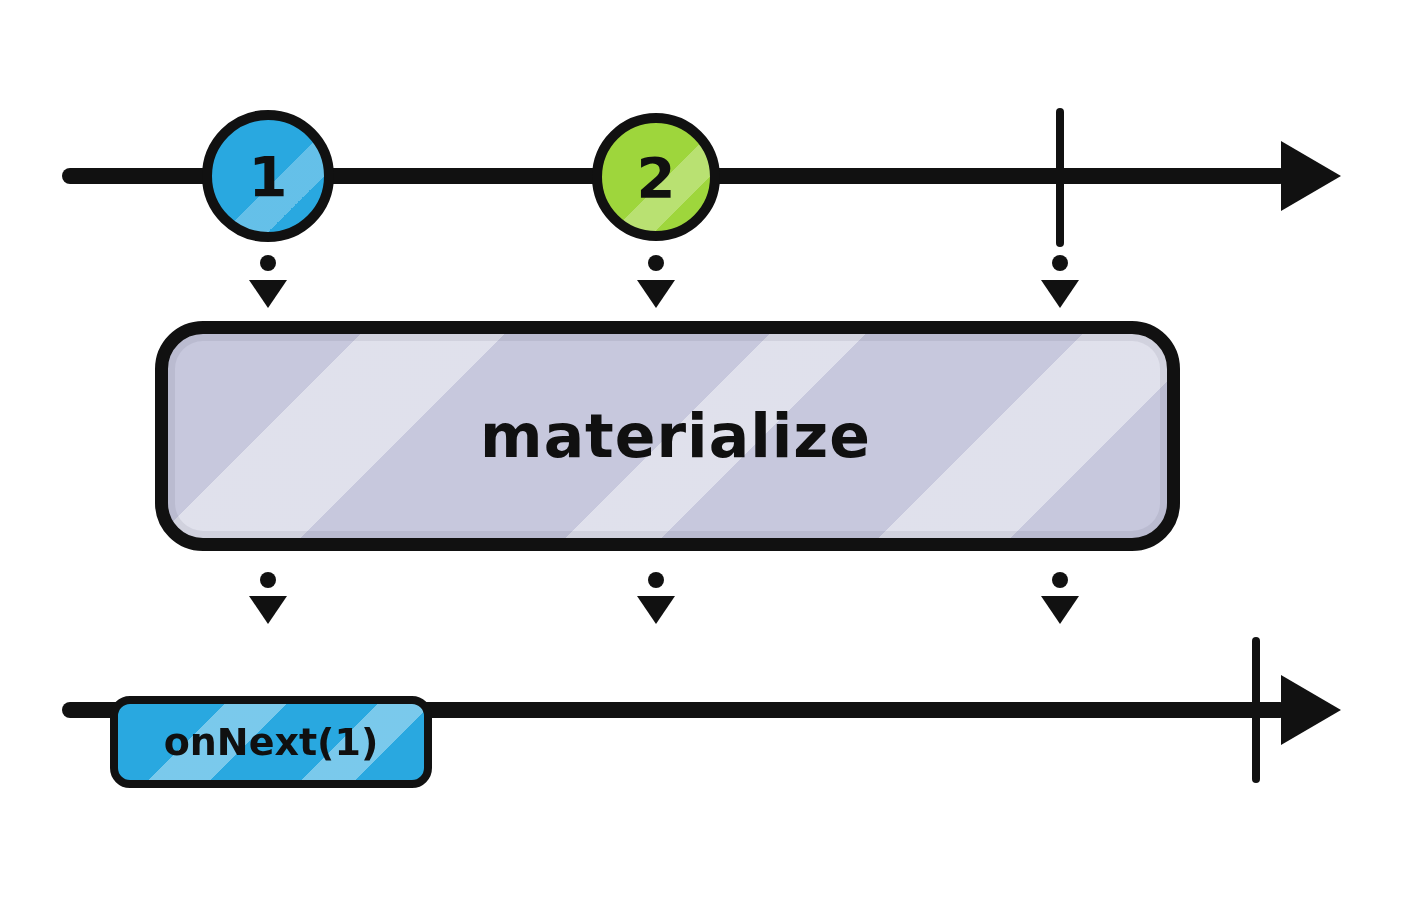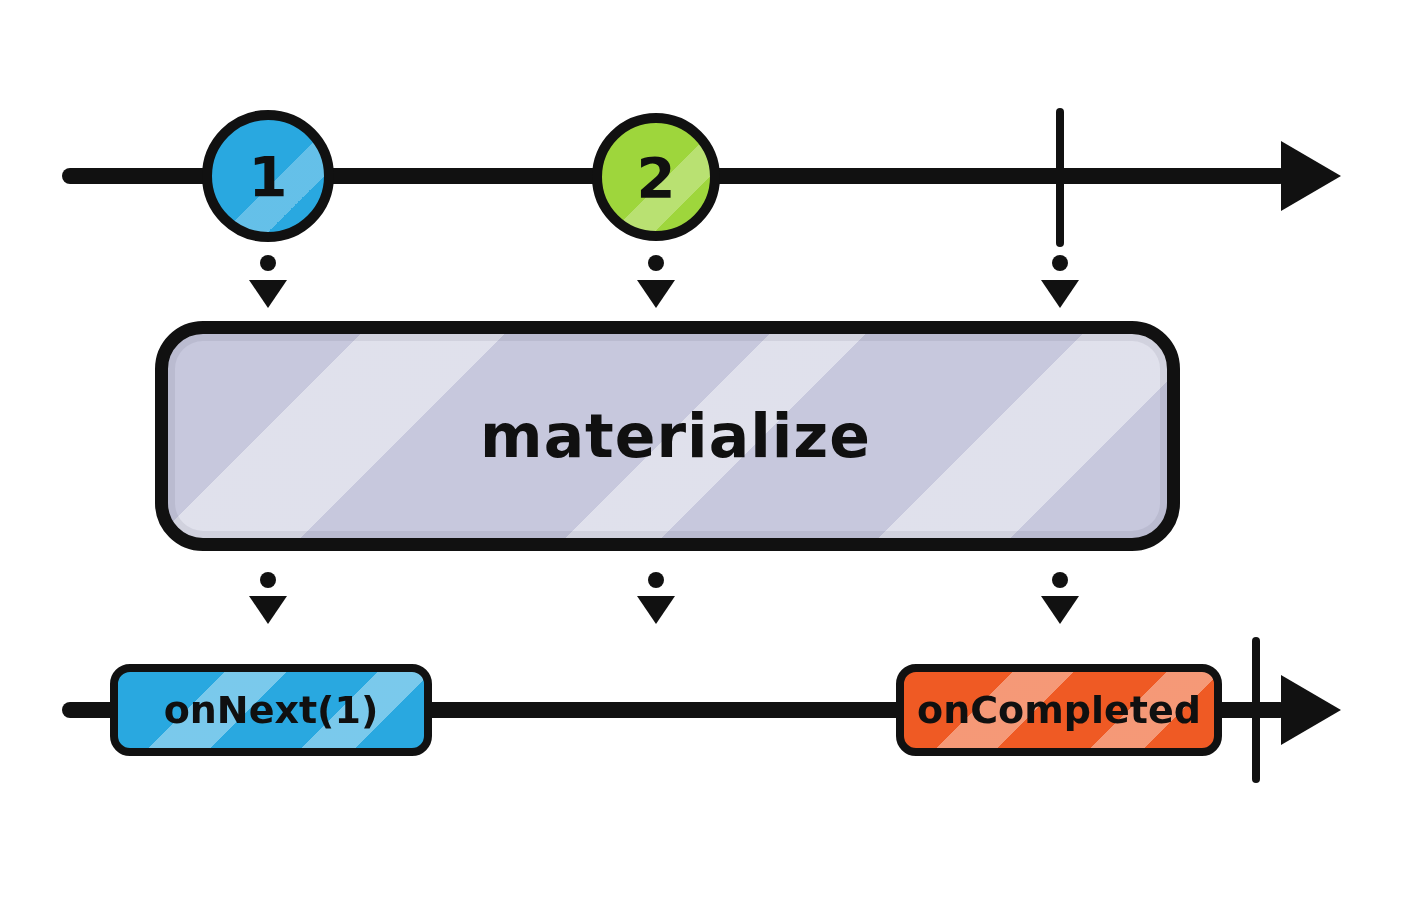--- a/index.html
+++ b/index.html
@@ -73,21 +73,21 @@
     justify-content:center;
     font-weight:700;
     font-size:60px;
     letter-spacing:1px;
     color:#101010;
     padding-left:16px;
   }
   
   .event-box{
     position:absolute;
-    top:664px;height:92px;
+    top:696px;height:92px;
     box-sizing:border-box;
     border:8px solid var(--stroke);
     border-radius:20px;
     display:flex;
     align-items:center;
     justify-content:center;
     font-weight:700;
     font-size:38px;
     color:#101010;
     background-image:linear-gradient(135deg,
@@ -154,17 +154,14 @@
     <span>2</span>
   </div>
 
   <div class="operator-box">
     <span>materialize</span>
   </div>
 
   <div class="event-box event-onnext1">
     <span>onNext(1)</span>
   </div>
-  <div class="event-box event-oncompleted">
-    <span>onCompleted</span>
-  </div>
 
 </div>
 
 </body></html>

